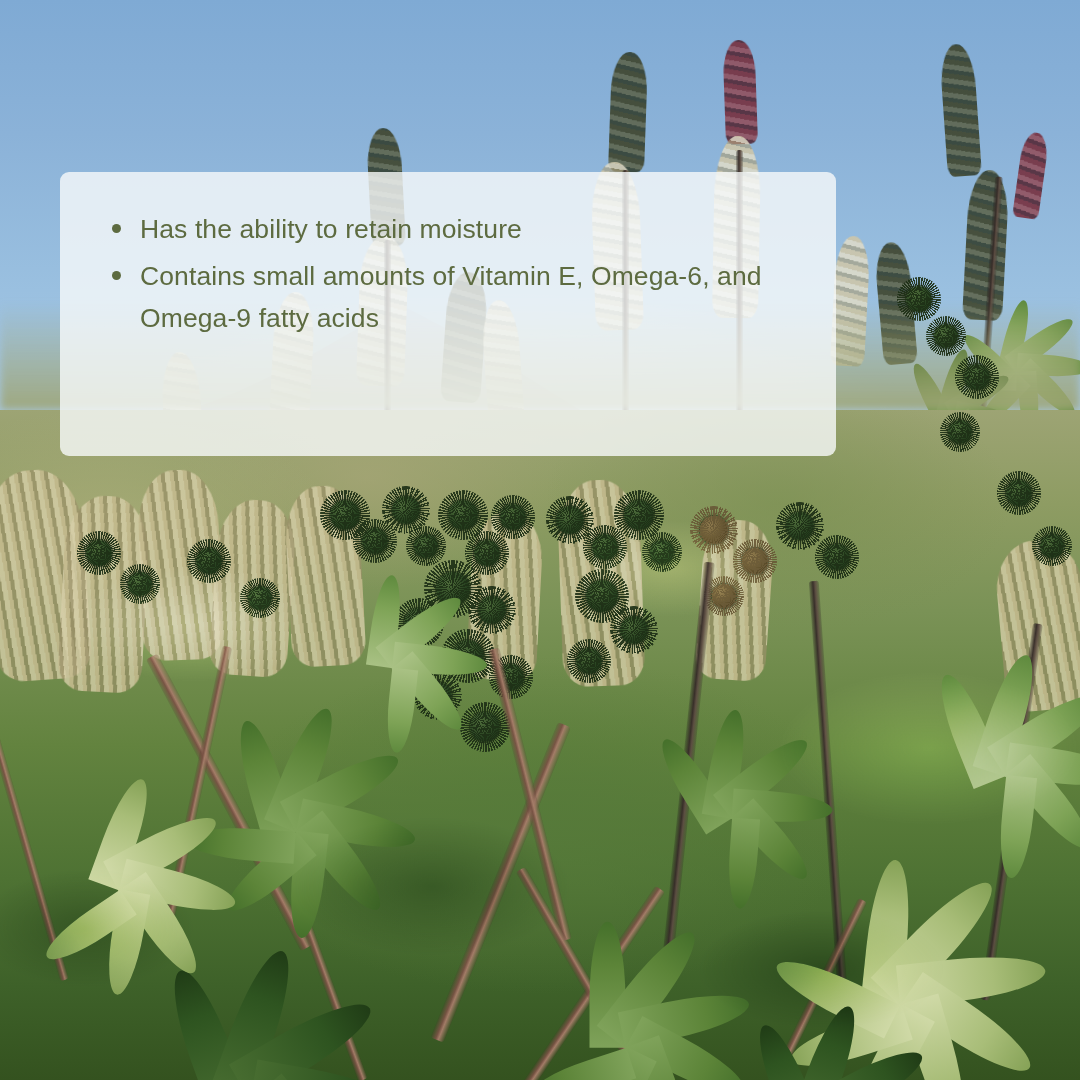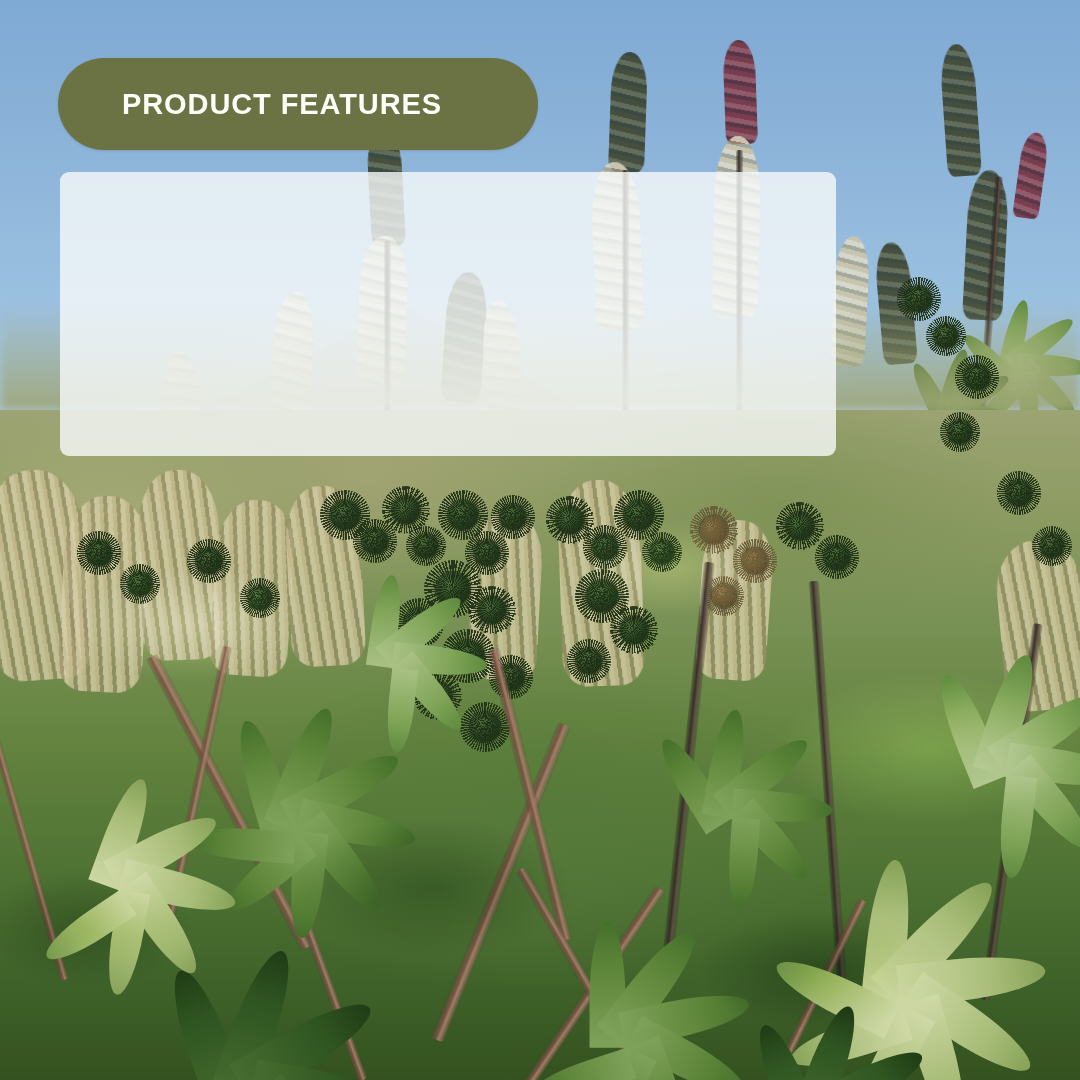--- a/index.html
+++ b/index.html
@@ -436,22 +436,27 @@
     <div class="leaf dark" style="left:700px; top:990px; width:240px; height:240px; transform:rotate(-12deg);">
       <div class="lobe" style="width:116px;height:34px;transform:rotate(-100deg) translate(0,-17px)"></div>
       <div class="lobe" style="width:122px;height:35px;transform:rotate(-58deg) translate(0,-17px)"></div>
       <div class="lobe" style="width:120px;height:35px;transform:rotate(-16deg) translate(0,-17px)"></div>
 
     </div>
 
     <div class="dapple"></div>
   </div>
 
-  <div class="badge">
-    <span class="badge-title">PRODUCT FEATURES</span>
-  </div>
 
   <div class="panel">
     <ul class="feature-list">
+      <li class="feature-item">
+        <span class="bullet"></span>
+        <span class="feature-text">Has the ability to retain moisture</span>
+      </li>
+      <li class="feature-item">
+        <span class="bullet"></span>
+        <span class="feature-text">Contains small amounts of Vitamin E, Omega-6, and Omega-9 fatty acids</span>
+      </li>
     </ul>
   </div>
 
 </div>
 
 </body></html>

